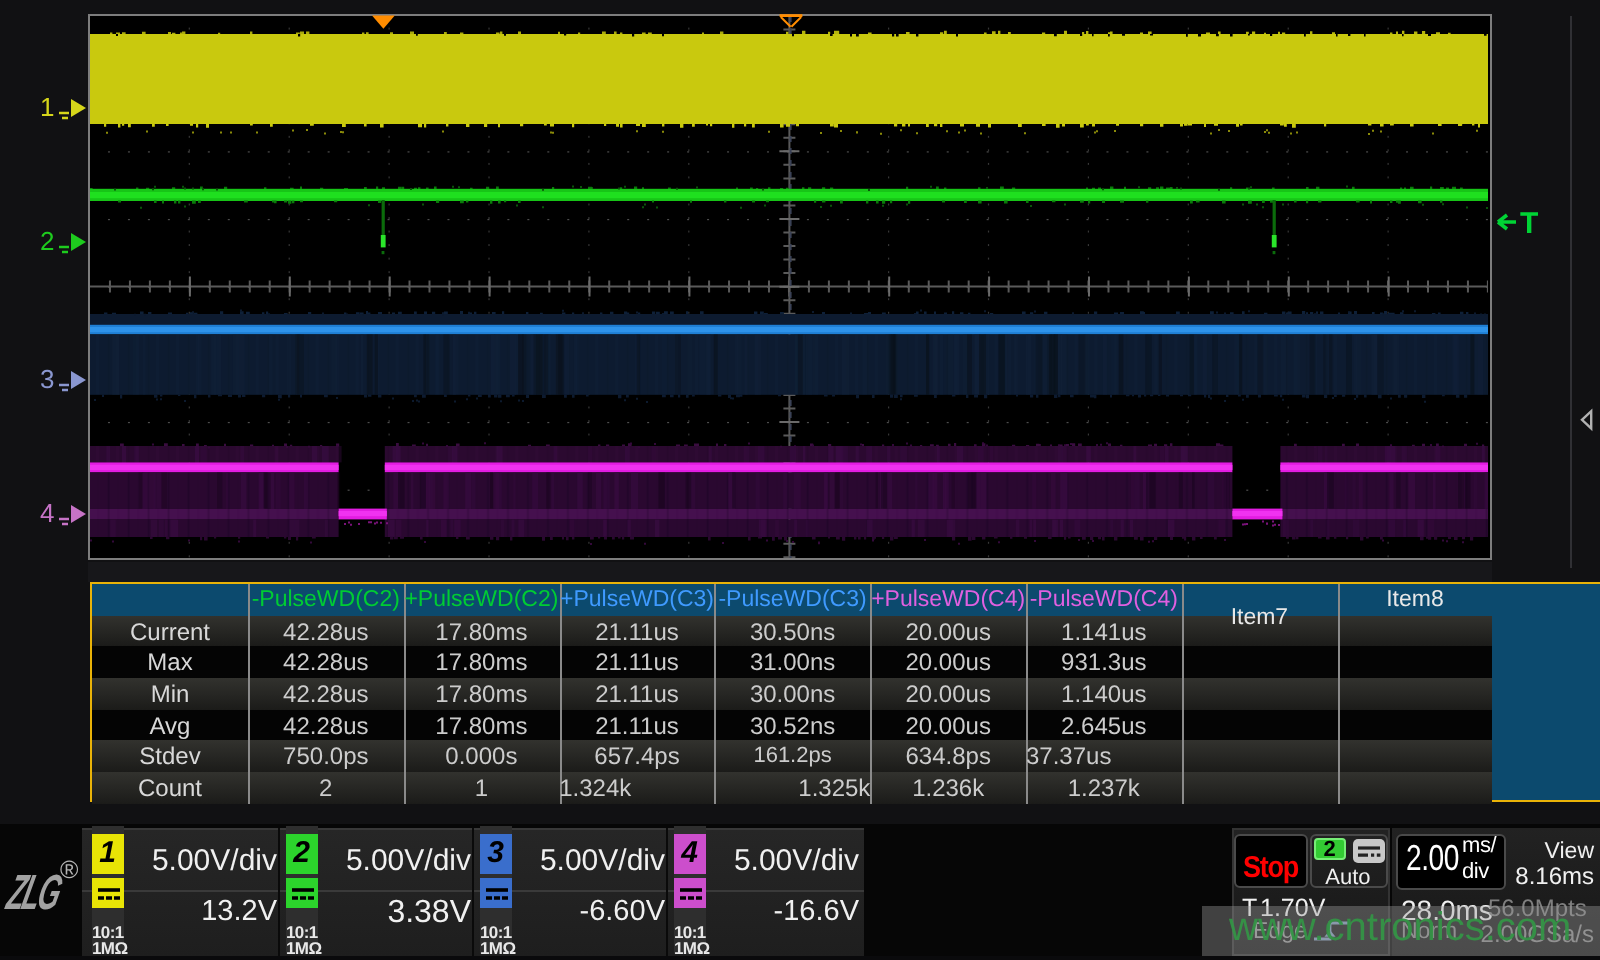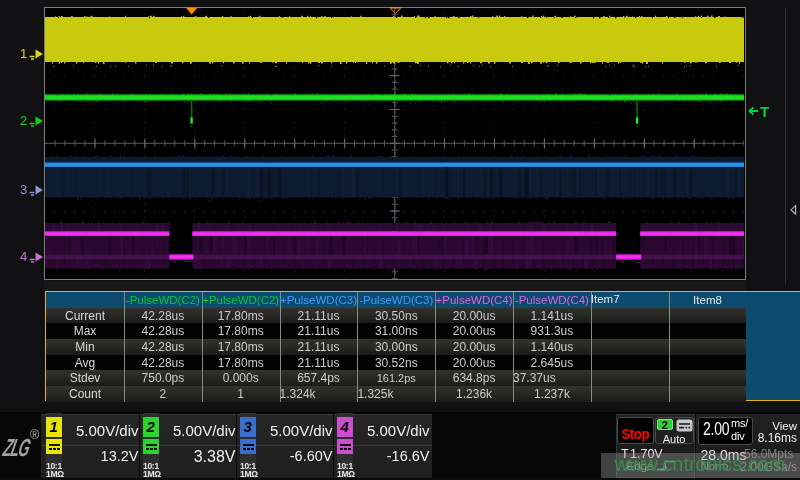--- a/index.html
+++ b/index.html
@@ -494,21 +494,21 @@
     <div class="abs" style="left:389.20px;top:0;width:1px;height:109.8px;background:#8a8a8a"></div>
     <div class="abs" style="left:467.00px;top:0;width:1px;height:109.8px;background:#8a8a8a"></div>
     <div class="abs" style="left:544.80px;top:0;width:1px;height:109.8px;background:#8a8a8a"></div>
     <div class="abs" style="left:622.60px;top:0;width:1px;height:109.8px;background:#8a8a8a"></div>
     <div class="abs" style="left:78.0px;top:1px;width:77.8px;height:15.68px;color:#00cc33;font-size:11.5px;text-align:center;line-height:15.68px;white-space:nowrap">-PulseWD(C2)</div>
     <div class="abs" style="left:155.8px;top:1px;width:77.8px;height:15.68px;color:#00cc33;font-size:11.5px;text-align:center;line-height:15.68px;white-space:nowrap">+PulseWD(C2)</div>
     <div class="abs" style="left:233.6px;top:1px;width:77.8px;height:15.68px;color:#3f9aff;font-size:11.5px;text-align:center;line-height:15.68px;white-space:nowrap">+PulseWD(C3)</div>
     <div class="abs" style="left:311.4px;top:1px;width:77.8px;height:15.68px;color:#3f9aff;font-size:11.5px;text-align:center;line-height:15.68px;white-space:nowrap">-PulseWD(C3)</div>
     <div class="abs" style="left:389.2px;top:1px;width:77.8px;height:15.68px;color:#e060e0;font-size:11.5px;text-align:center;line-height:15.68px;white-space:nowrap">+PulseWD(C4)</div>
     <div class="abs" style="left:467.0px;top:1px;width:77.8px;height:15.68px;color:#e060e0;font-size:11.5px;text-align:center;line-height:15.68px;white-space:nowrap">-PulseWD(C4)</div>
-    <div class="abs" style="left:544.8px;top:0;width:77.8px;height:15.68px;color:#e8e8e8;font-size:11.5px;line-height:15.68px;white-space:nowrap">Item7</div>
+    <div class="abs" style="left:544.8px;top:10px;width:77.8px;height:15.68px;color:#e8e8e8;font-size:11.5px;text-align:center;line-height:15.68px;white-space:nowrap">Item7</div>
     <div class="abs" style="left:622.6px;top:1px;width:77.8px;height:15.68px;color:#e8e8e8;font-size:11.5px;text-align:center;line-height:15.68px;white-space:nowrap">Item8</div>
     <div class="abs" style="left:0;top:15.68px;width:78.0px;height:15.68px;color:#d8d8d8;font-size:12px;text-align:center;line-height:16.68px">Current</div>
     <div class="abs" style="left:78.0px;top:15.68px;width:77.8px;height:15.68px;color:#cccccc;font-size:12px;text-align:center;line-height:16.68px">42.28us</div>
     <div class="abs" style="left:155.8px;top:15.68px;width:77.8px;height:15.68px;color:#cccccc;font-size:12px;text-align:center;line-height:16.68px">17.80ms</div>
     <div class="abs" style="left:233.6px;top:15.68px;width:77.8px;height:15.68px;color:#cccccc;font-size:12px;text-align:center;line-height:16.68px">21.11us</div>
     <div class="abs" style="left:311.4px;top:15.68px;width:77.8px;height:15.68px;color:#cccccc;font-size:12px;text-align:center;line-height:16.68px">30.50ns</div>
     <div class="abs" style="left:389.2px;top:15.68px;width:77.8px;height:15.68px;color:#cccccc;font-size:12px;text-align:center;line-height:16.68px">20.00us</div>
     <div class="abs" style="left:467.0px;top:15.68px;width:77.8px;height:15.68px;color:#cccccc;font-size:12px;text-align:center;line-height:16.68px">1.141us</div>
     <div class="abs" style="left:0;top:31.36px;width:78.0px;height:15.68px;color:#d8d8d8;font-size:12px;text-align:center;line-height:16.68px">Max</div>
     <div class="abs" style="left:78.0px;top:31.36px;width:77.8px;height:15.68px;color:#cccccc;font-size:12px;text-align:center;line-height:16.68px">42.28us</div>
@@ -535,21 +535,21 @@
     <div class="abs" style="left:78.0px;top:78.40px;width:77.8px;height:15.68px;color:#cccccc;font-size:12px;text-align:center;line-height:16.68px">750.0ps</div>
     <div class="abs" style="left:155.8px;top:78.40px;width:77.8px;height:15.68px;color:#cccccc;font-size:12px;text-align:center;line-height:16.68px">0.000s</div>
     <div class="abs" style="left:233.6px;top:78.40px;width:77.8px;height:15.68px;color:#cccccc;font-size:12px;text-align:center;line-height:16.68px">657.4ps</div>
     <div class="abs" style="left:311.4px;top:78.40px;width:77.8px;height:15.68px;color:#cccccc;font-size:11px;text-align:center;line-height:16.68px">161.2ps</div>
     <div class="abs" style="left:389.2px;top:78.40px;width:77.8px;height:15.68px;color:#cccccc;font-size:12px;text-align:center;line-height:16.68px">634.8ps</div>
     <div class="abs" style="left:467.0px;top:78.40px;width:77.8px;height:15.68px;color:#cccccc;font-size:12px;line-height:16.68px">37.37us</div>
     <div class="abs" style="left:0;top:94.08px;width:78.0px;height:15.68px;color:#d8d8d8;font-size:12px;text-align:center;line-height:16.68px">Count</div>
     <div class="abs" style="left:78.0px;top:94.08px;width:77.8px;height:15.68px;color:#cccccc;font-size:12px;text-align:center;line-height:16.68px">2</div>
     <div class="abs" style="left:155.8px;top:94.08px;width:77.8px;height:15.68px;color:#cccccc;font-size:12px;text-align:center;line-height:16.68px">1</div>
     <div class="abs" style="left:233.6px;top:94.08px;width:77.8px;height:15.68px;color:#cccccc;font-size:12px;line-height:16.68px">1.324k</div>
-    <div class="abs" style="left:311.4px;top:94.08px;width:77.8px;height:15.68px;color:#cccccc;font-size:12px;text-align:left;line-height:16.68px">1.325k</div>
+    <div class="abs" style="left:311.4px;top:94.08px;width:77.8px;height:15.68px;color:#cccccc;font-size:12px;text-align:right;line-height:16.68px">1.325k</div>
     <div class="abs" style="left:389.2px;top:94.08px;width:77.8px;height:15.68px;color:#cccccc;font-size:12px;text-align:center;line-height:16.68px">1.236k</div>
     <div class="abs" style="left:467.0px;top:94.08px;width:77.8px;height:15.68px;color:#cccccc;font-size:12px;text-align:center;line-height:16.68px">1.237k</div>
   </div>
 <div class="abs" style="left:0;top:411.5px;width:800px;height:66.5px;background:#060606"></div>
 <div class="abs" style="left:41px;top:413.5px;width:391px;height:64px;background:linear-gradient(to bottom,#262626,#1e1e1e);border-top:1px solid #383838"></div>
 <div class="abs" style="left:41px;top:445px;width:391px;height:1px;background:#3a3a3a"></div>
 <div class="abs" style="left:138.5px;top:413.5px;width:1.5px;height:64px;background:#0a0a0a"></div>
 <div class="abs" style="left:235.5px;top:413.5px;width:1.5px;height:64px;background:#0a0a0a"></div>
 <div class="abs" style="left:332.5px;top:413.5px;width:1.5px;height:64px;background:#0a0a0a"></div>
 <div class="abs" style="left:45.5px;top:412.5px;width:16.5px;height:64.5px;background:#2e2e2e"></div>

